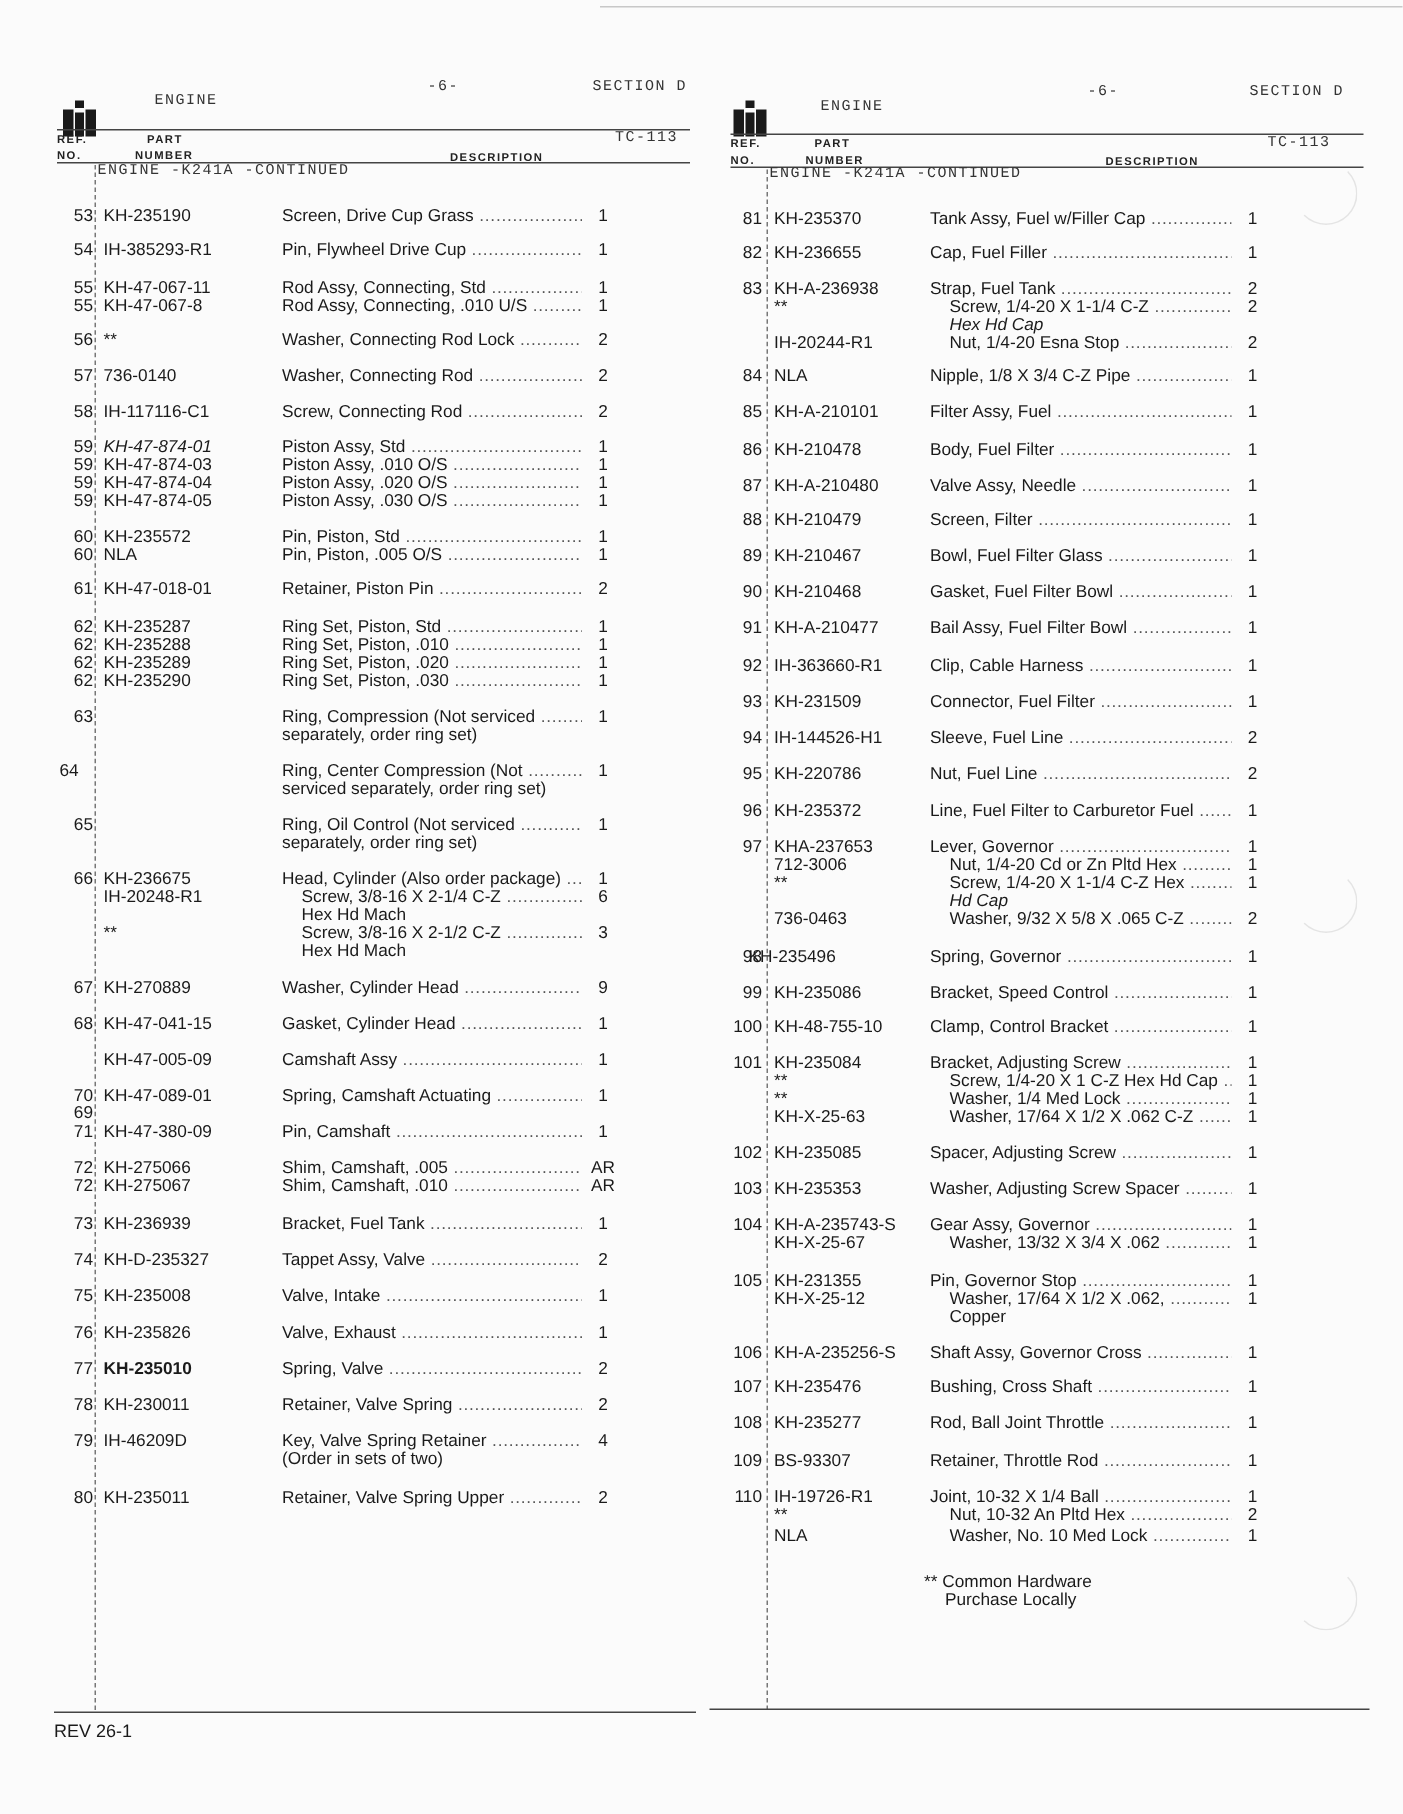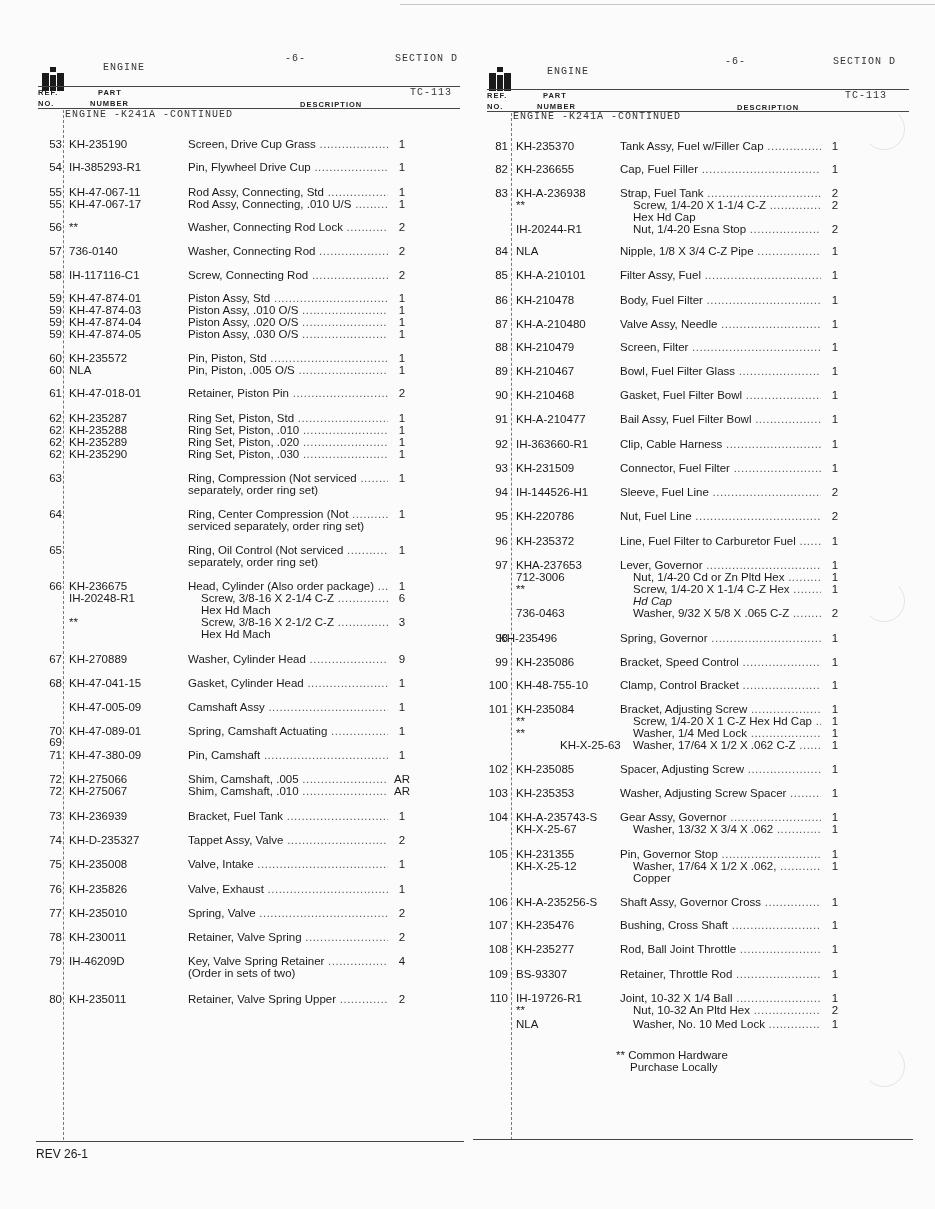--- a/index.html
+++ b/index.html
@@ -78,21 +78,21 @@
         <span class="qty" style="left: 352px;">1</span>
       </div>
       <div class="row" style="top: 186px;">
         <span class="ref" style="left: -8px;">55</span>
         <span class="pn" style="left: 31px;">KH-47-067-11</span>
         <span class="desc" style="left: 150px; width: 200px;"><span>Rod Assy, Connecting, Std</span><span class="dots"> ................................................................................</span></span>
         <span class="qty" style="left: 352px;">1</span>
       </div>
       <div class="row" style="top: 198px;">
         <span class="ref" style="left: -8px;">55</span>
-        <span class="pn" style="left: 31px;">KH-47-067-17</span>
+        <span class="pn" style="left: 31px;">KH-47-067-8</span>
         <span class="desc" style="left: 150px; width: 200px;"><span>Rod Assy, Connecting, .010 U/S</span><span class="dots"> ................................................................................</span></span>
         <span class="qty" style="left: 352px;">1</span>
       </div>
       <div class="row" style="top: 221px;">
         <span class="ref" style="left: -8px;">56</span>
         <span class="pn" style="left: 31px;">**</span>
         <span class="desc" style="left: 150px; width: 200px;"><span>Washer, Connecting Rod Lock</span><span class="dots"> ................................................................................</span></span>
         <span class="qty" style="left: 352px;">2</span>
       </div>
       <div class="row" style="top: 245px;">
@@ -102,21 +102,21 @@
         <span class="qty" style="left: 352px;">2</span>
       </div>
       <div class="row" style="top: 269px;">
         <span class="ref" style="left: -8px;">58</span>
         <span class="pn" style="left: 31px;">IH-117116-C1</span>
         <span class="desc" style="left: 150px; width: 200px;"><span>Screw, Connecting Rod</span><span class="dots"> ................................................................................</span></span>
         <span class="qty" style="left: 352px;">2</span>
       </div>
       <div class="row" style="top: 292px;">
         <span class="ref" style="left: -8px;">59</span>
-        <span class="pn" style="left: 31px;">KH-47-874-01</span>
+        <span class="pn" style="left: 31px; font-style: italic;">KH-47-874-01</span>
         <span class="desc" style="left: 150px; width: 200px;"><span>Piston Assy, Std</span><span class="dots"> ................................................................................</span></span>
         <span class="qty" style="left: 352px;">1</span>
       </div>
       <div class="row" style="top: 304px;">
         <span class="ref" style="left: -8px;">59</span>
         <span class="pn" style="left: 31px;">KH-47-874-03</span>
         <span class="desc" style="left: 150px; width: 200px;"><span>Piston Assy, .010 O/S</span><span class="dots"> ................................................................................</span></span>
         <span class="qty" style="left: 352px;">1</span>
       </div>
       <div class="row" style="top: 316px;">
@@ -174,21 +174,21 @@
         <span class="qty" style="left: 352px;">1</span>
       </div>
       <div class="row" style="top: 472px;">
         <span class="ref" style="left: -8px;">63</span>
         <span class="pn" style="left: 31px;"></span>
         <span class="desc" style="left: 150px; width: 200px;"><span>Ring, Compression (Not serviced</span><span class="dots"> ................................................................................</span></span>
         <span class="qty" style="left: 352px;">1</span>
         <span class="pn" style="left: 150px; top: 12px;">separately, order ring set)</span>
       </div>
       <div class="row" style="top: 508px;">
-        <span class="ref" style="left: -8px;">64</span>
+        <span class="ref" style="left: -8px; text-align: center;">64</span>
         <span class="pn" style="left: 31px;"></span>
         <span class="desc" style="left: 150px; width: 200px;"><span>Ring, Center Compression (Not</span><span class="dots"> ................................................................................</span></span>
         <span class="qty" style="left: 352px;">1</span>
         <span class="pn" style="left: 150px; top: 12px;">serviced separately, order ring set)</span>
       </div>
       <div class="row" style="top: 544px;">
         <span class="ref" style="left: -8px;">65</span>
         <span class="pn" style="left: 31px;"></span>
         <span class="desc" style="left: 150px; width: 200px;"><span>Ring, Oil Control (Not serviced</span><span class="dots"> ................................................................................</span></span>
         <span class="qty" style="left: 352px;">1</span>
@@ -275,21 +275,21 @@
         <span class="qty" style="left: 352px;">1</span>
       </div>
       <div class="row" style="top: 883px;">
         <span class="ref" style="left: -8px;">76</span>
         <span class="pn" style="left: 31px;">KH-235826</span>
         <span class="desc" style="left: 150px; width: 200px;"><span>Valve, Exhaust</span><span class="dots"> ................................................................................</span></span>
         <span class="qty" style="left: 352px;">1</span>
       </div>
       <div class="row" style="top: 907px;">
         <span class="ref" style="left: -8px;">77</span>
-        <span class="pn" style="left: 31px;">KH-235010</span>
+        <span class="pn" style="left: 31px; font-weight: bold;">KH-235010</span>
         <span class="desc" style="left: 150px; width: 200px;"><span>Spring, Valve</span><span class="dots"> ................................................................................</span></span>
         <span class="qty" style="left: 352px;">2</span>
       </div>
       <div class="row" style="top: 931px;">
         <span class="ref" style="left: -8px;">78</span>
         <span class="pn" style="left: 31px;">KH-230011</span>
         <span class="desc" style="left: 150px; width: 200px;"><span>Retainer, Valve Spring</span><span class="dots"> ................................................................................</span></span>
         <span class="qty" style="left: 352px;">2</span>
       </div>
       <div class="row" style="top: 955px;">
@@ -349,21 +349,21 @@
         <span class="ref" style="left: -7px;">83</span>
         <span class="pn" style="left: 33px;">KH-A-236938</span>
         <span class="desc" style="left: 137px; width: 201px;"><span>Strap, Fuel Tank</span><span class="dots"> ................................................................................</span></span>
         <span class="qty" style="left: 340px;">2</span>
       </div>
       <div class="row" style="top: 199px;">
         <span class="ref" style="left: -7px;"></span>
         <span class="pn" style="left: 33px;">**</span>
         <span class="desc" style="left: 150px; width: 188px;"><span>Screw, 1/4-20 X 1-1/4 C-Z</span><span class="dots"> ................................................................................</span></span>
         <span class="qty" style="left: 340px;">2</span>
-        <span class="pn" style="left: 150px; top: 12px;">Hex Hd Cap</span>
+        <span class="pn" style="left: 150px; top: 12px; font-style: italic;">Hex Hd Cap</span>
       </div>
       <div class="row" style="top: 223px;">
         <span class="ref" style="left: -7px;"></span>
         <span class="pn" style="left: 33px;">IH-20244-R1</span>
         <span class="desc" style="left: 150px; width: 188px;"><span>Nut, 1/4-20 Esna Stop</span><span class="dots"> ................................................................................</span></span>
         <span class="qty" style="left: 340px;">2</span>
       </div>
       <div class="row" style="top: 245px;">
         <span class="ref" style="left: -7px;">84</span>
         <span class="pn" style="left: 33px;">NLA</span>
@@ -498,21 +498,21 @@
         <span class="qty" style="left: 340px;">1</span>
       </div>
       <div class="row" style="top: 727px;">
         <span class="ref" style="left: -7px;"></span>
         <span class="pn" style="left: 33px;">**</span>
         <span class="desc" style="left: 150px; width: 188px;"><span>Washer, 1/4 Med Lock</span><span class="dots"> ................................................................................</span></span>
         <span class="qty" style="left: 340px;">1</span>
       </div>
       <div class="row" style="top: 739px;">
         <span class="ref" style="left: -7px;"></span>
-        <span class="pn" style="left: 33px; margin-left: 44px;">KH-X-25-63</span>
+        <span class="pn" style="left: 33px;">KH-X-25-63</span>
         <span class="desc" style="left: 150px; width: 188px;"><span>Washer, 17/64 X 1/2 X .062 C-Z</span><span class="dots"> ................................................................................</span></span>
         <span class="qty" style="left: 340px;">1</span>
       </div>
       <div class="row" style="top: 763px;">
         <span class="ref" style="left: -7px;">102</span>
         <span class="pn" style="left: 33px;">KH-235085</span>
         <span class="desc" style="left: 137px; width: 201px;"><span>Spacer, Adjusting Screw</span><span class="dots"> ................................................................................</span></span>
         <span class="qty" style="left: 340px;">1</span>
       </div>
       <div class="row" style="top: 787px;">

